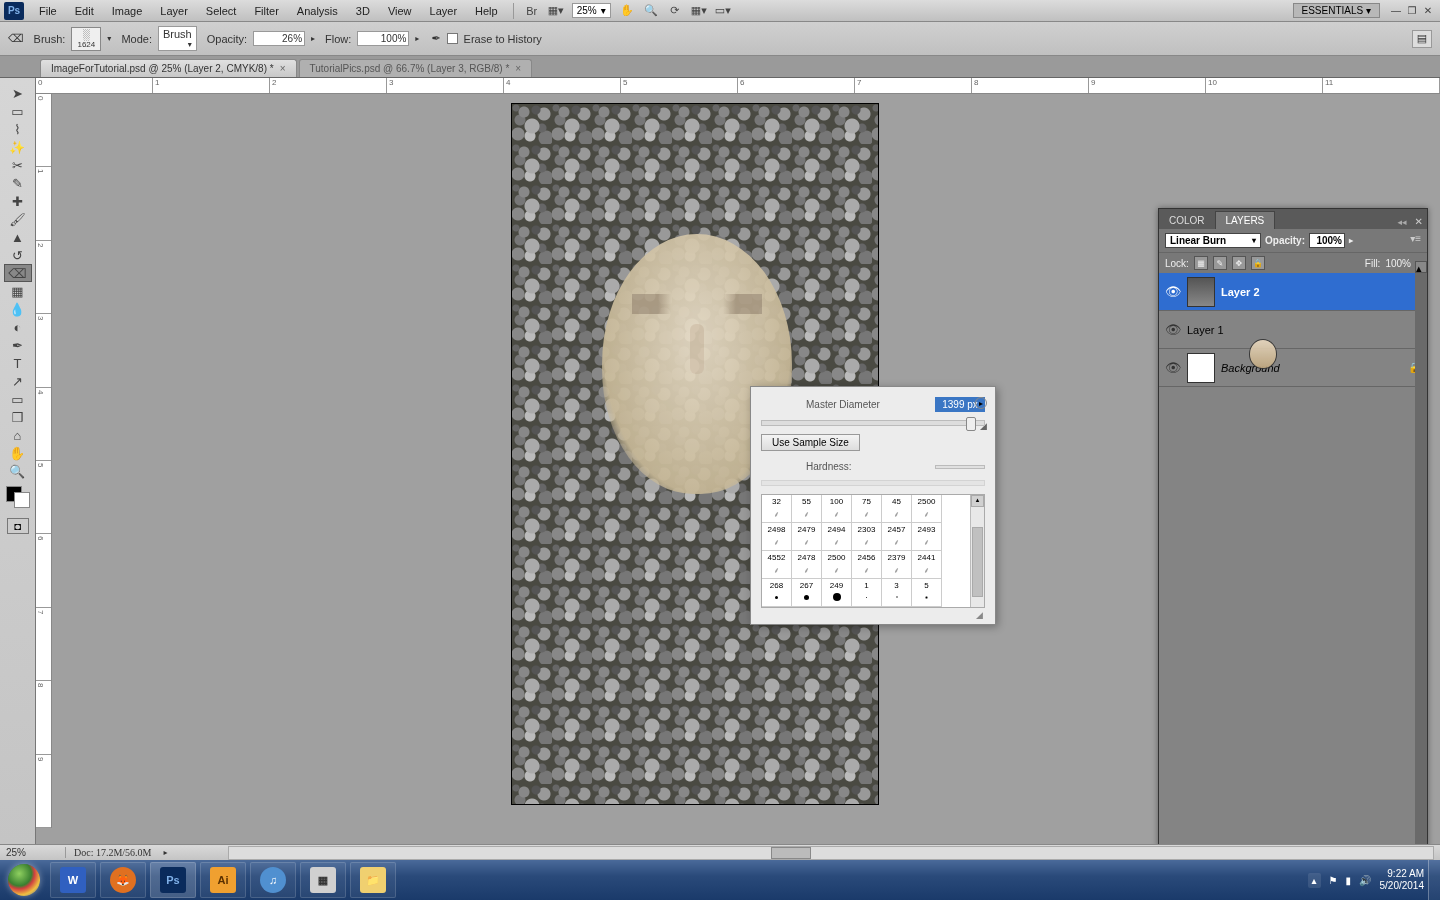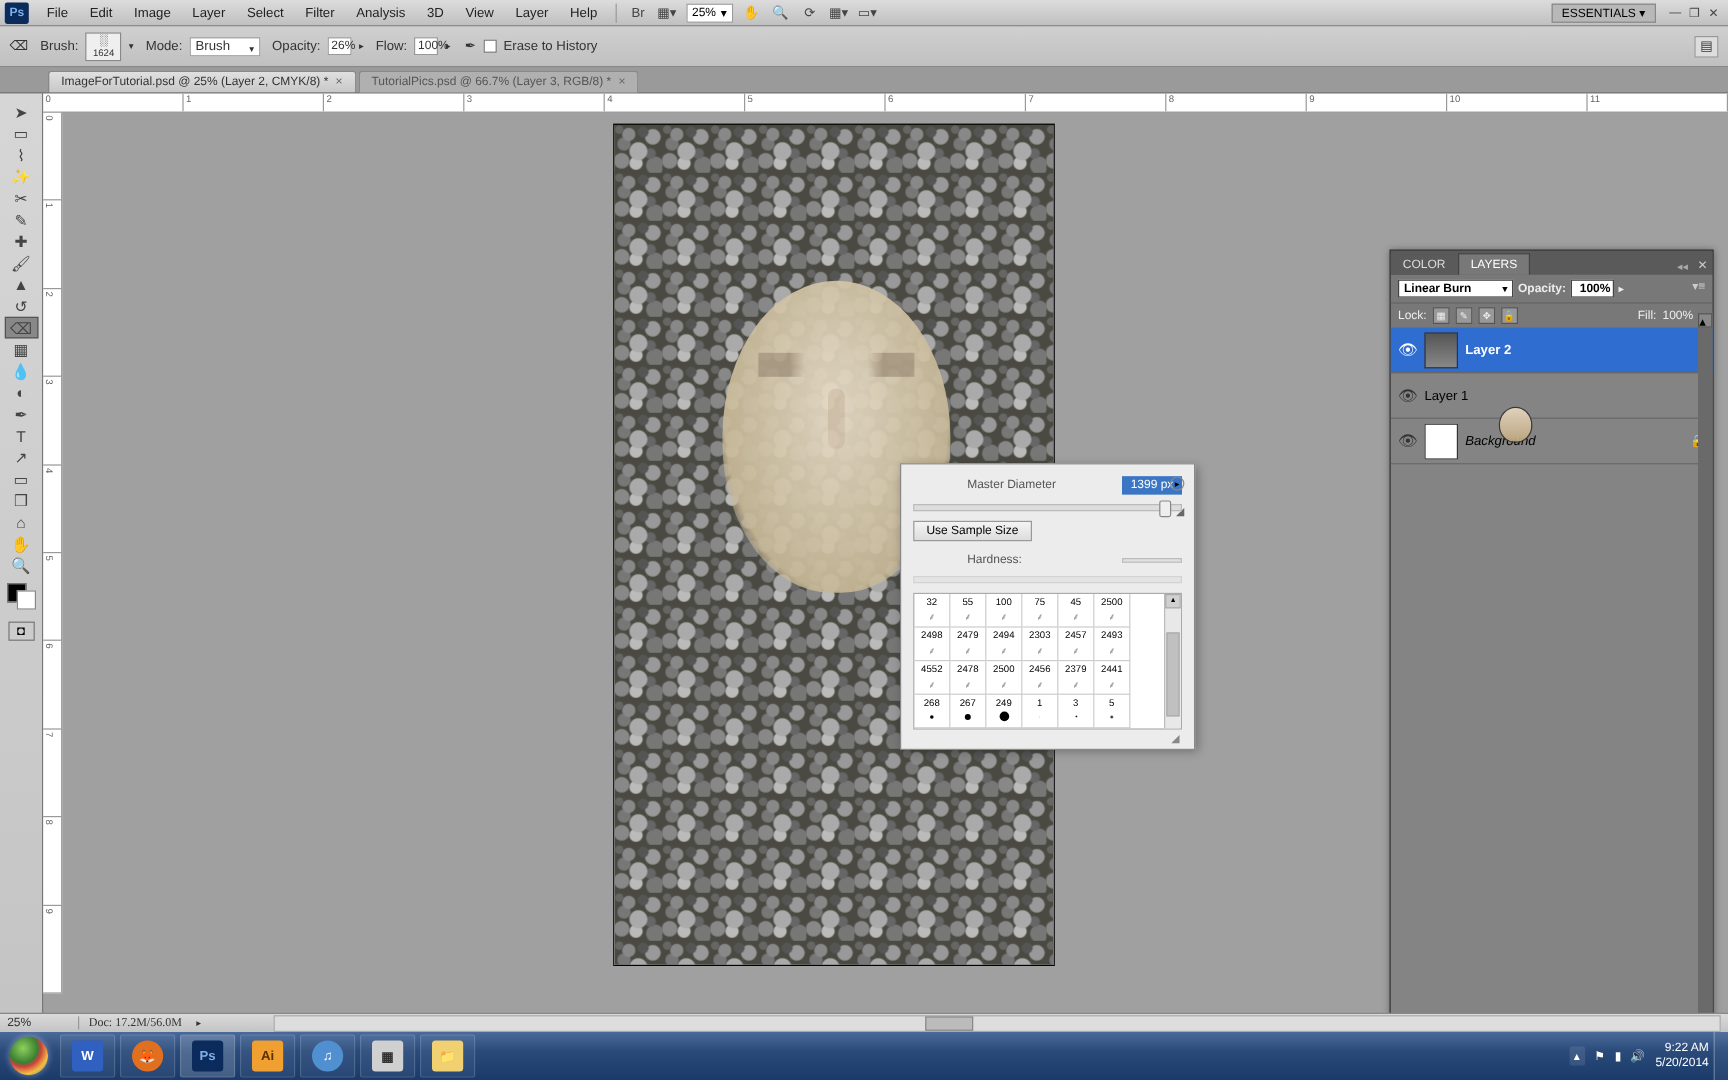--- a/index.html
+++ b/index.html
@@ -13,22 +13,22 @@
 .menubar .ticon { width: 18px; height: 16px; display:flex;align-items:center;justify-content:center;color:#444;margin:0 3px; }
 .zoom-combo { display:flex;align-items:center;border:1px solid #999;background:#fff;padding:1px 4px;margin:0 4px;}
 .zoom-combo span{font-size:10px;}
 .essentials{margin-left:auto;display:flex;align-items:center;background:#b8b8b8;border:1px solid #888;padding:1px 8px;font-size:10px;}
 .win-btns{display:flex;margin-left:8px;}
 .win-btns div{width:16px;height:14px;display:flex;align-items:center;justify-content:center;font-size:10px;color:#444;}
 
 
 .optbar { height: 34px; background: linear-gradient(#d0d0d0,#c0c0c0); border-bottom:1px solid #888; display:flex;align-items:center;padding:0 8px;gap:6px;font-size:11px;color:#333;}
 .optbar .lbl{margin-left:4px;}
-.optbar .combo{border:1px solid #999;background:#fff;padding:1px 4px;display:flex;align-items:flex-end;}
-.optbar .num{border:1px solid #999;background:#fff;width:20px;padding:1px 2px;text-align:right;font-size:10px;}
+.optbar .combo{border:1px solid #999;background:#fff;padding:1px 4px;display:flex;align-items:flex-end;flex-direction:column;}
+.optbar .num{border:1px solid #999;background:#fff;width:52px;padding:1px 2px;text-align:right;font-size:10px;}
 .optbar .brush-prev{width:30px;height:24px;border:1px solid #888;background:#efefef;display:flex;flex-direction:column;align-items:center;justify-content:center;}
 .optbar .brush-prev .sz{font-size:8px;}
 .optbar .cbox{width:11px;height:11px;border:1px solid #777;background:#fff;}
 .optbar .right-icon{margin-left:auto;width:20px;height:18px;border:1px solid #999;background:#ddd;display:flex;align-items:center;justify-content:center;}
 
 
 .doctabs{height:22px;background:#9a9a9a;display:flex;align-items:flex-end;padding-left:40px;border-bottom:1px solid #666;}
 .doctabs .tab{background:linear-gradient(#e0e0e0,#c8c8c8);border:1px solid #888;border-bottom:none;padding:3px 10px;font-size:10px;color:#333;margin-right:2px;border-radius:3px 3px 0 0;display:flex;align-items:center;gap:6px;}
 .doctabs .tab.inactive{background:#b0b0b0;color:#555;}
 .doctabs .tabx{color:#666;font-size:10px;}

